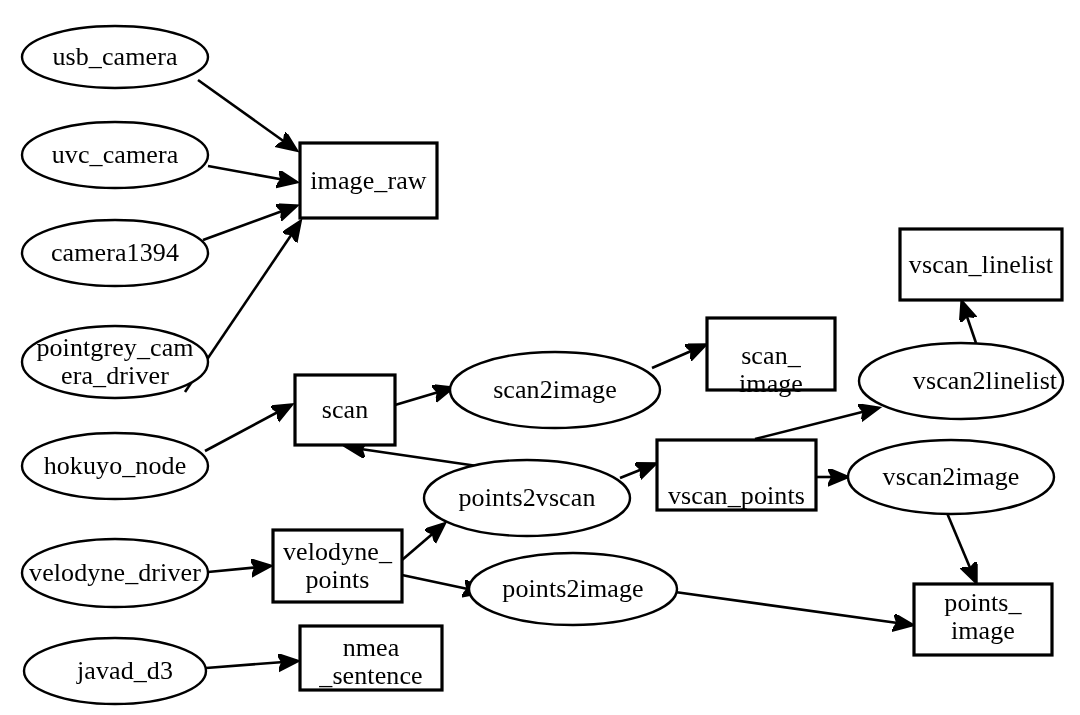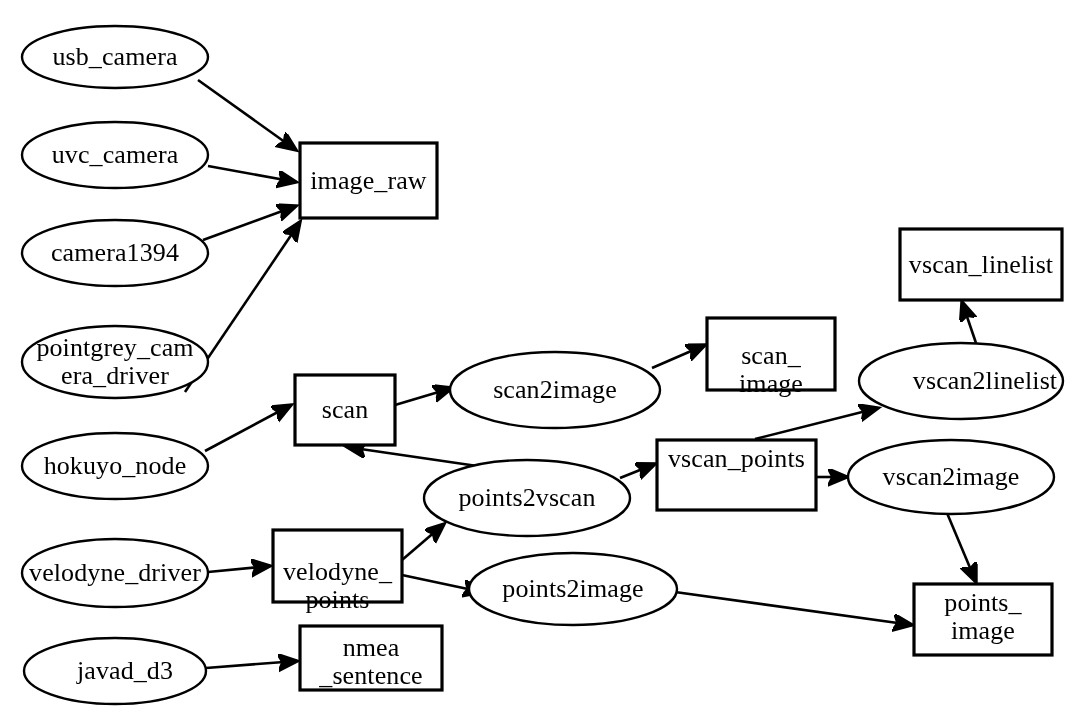--- a/index.html
+++ b/index.html
@@ -111,29 +111,29 @@
       <div class="node-label" style="left: 7px; top: 26px; width: 216px; height: 62px;">usb_camera</div>
       <div class="node-label" style="left: 7px; top: 122px; width: 216px; height: 66px;">uvc_camera</div>
       <div class="node-label" style="left: 7px; top: 220px; width: 216px; height: 66px;">camera1394</div>
       <div class="node-label" style="left: 7px; top: 326px; width: 216px; height: 72px;">pointgrey_cam
 era_driver</div>
       <div class="node-label" style="left: 7px; top: 433px; width: 216px; height: 66px;">hokuyo_node</div>
       <div class="node-label" style="left: 7px; top: 539px; width: 216px; height: 68px;">velodyne_driver</div>
       <div class="node-label" style="left: 19px; top: 638px; width: 212px; height: 66px;">javad_d3</div>
       <div class="node-label" style="left: 285px; top: 143px; width: 167px; height: 75px;">image_raw</div>
       <div class="node-label" style="left: 280px; top: 375px; width: 130px; height: 70px;">scan</div>
-      <div class="node-label" style="left: 258px; top: 530px; width: 159px; height: 72px; margin-top: 20px;">velodyne_
+      <div class="node-label" style="left: 258px; top: 530px; width: 159px; height: 72px;">velodyne_
 points</div>
       <div class="node-label" style="left: 285px; top: 626px; width: 172px; height: 72px;">nmea
 _sentence</div>
       <div class="node-label" style="left: 435px; top: 352px; width: 240px; height: 76px;">scan2image</div>
       <div class="node-label" style="left: 409px; top: 460px; width: 236px; height: 76px;">points2vscan</div>
       <div class="node-label" style="left: 454px; top: 553px; width: 238px; height: 72px;">points2image</div>
       <div class="node-label" style="left: 692px; top: 336px; width: 158px; height: 68px; text-align: center;">scan_
 image</div>
-      <div class="node-label" style="left: 642px; top: 424px; width: 189px; height: 70px;">vscan_points</div>
+      <div class="node-label" style="left: 642px; top: 461px; width: 189px; height: 70px;">vscan_points</div>
       <div class="node-label" style="left: 868px; top: 343px; width: 234px; height: 76px;">vscan2linelist</div>
       <div class="node-label" style="left: 833px; top: 440px; width: 236px; height: 74px;">vscan2image</div>
       <div class="node-label" style="left: 885px; top: 229px; width: 192px; height: 71px;">vscan_linelist</div>
       <div class="node-label" style="left: 899px; top: 584px; width: 168px; height: 65px;">points_
 image</div>
     </div>
 </div>
 
 </body></html>

